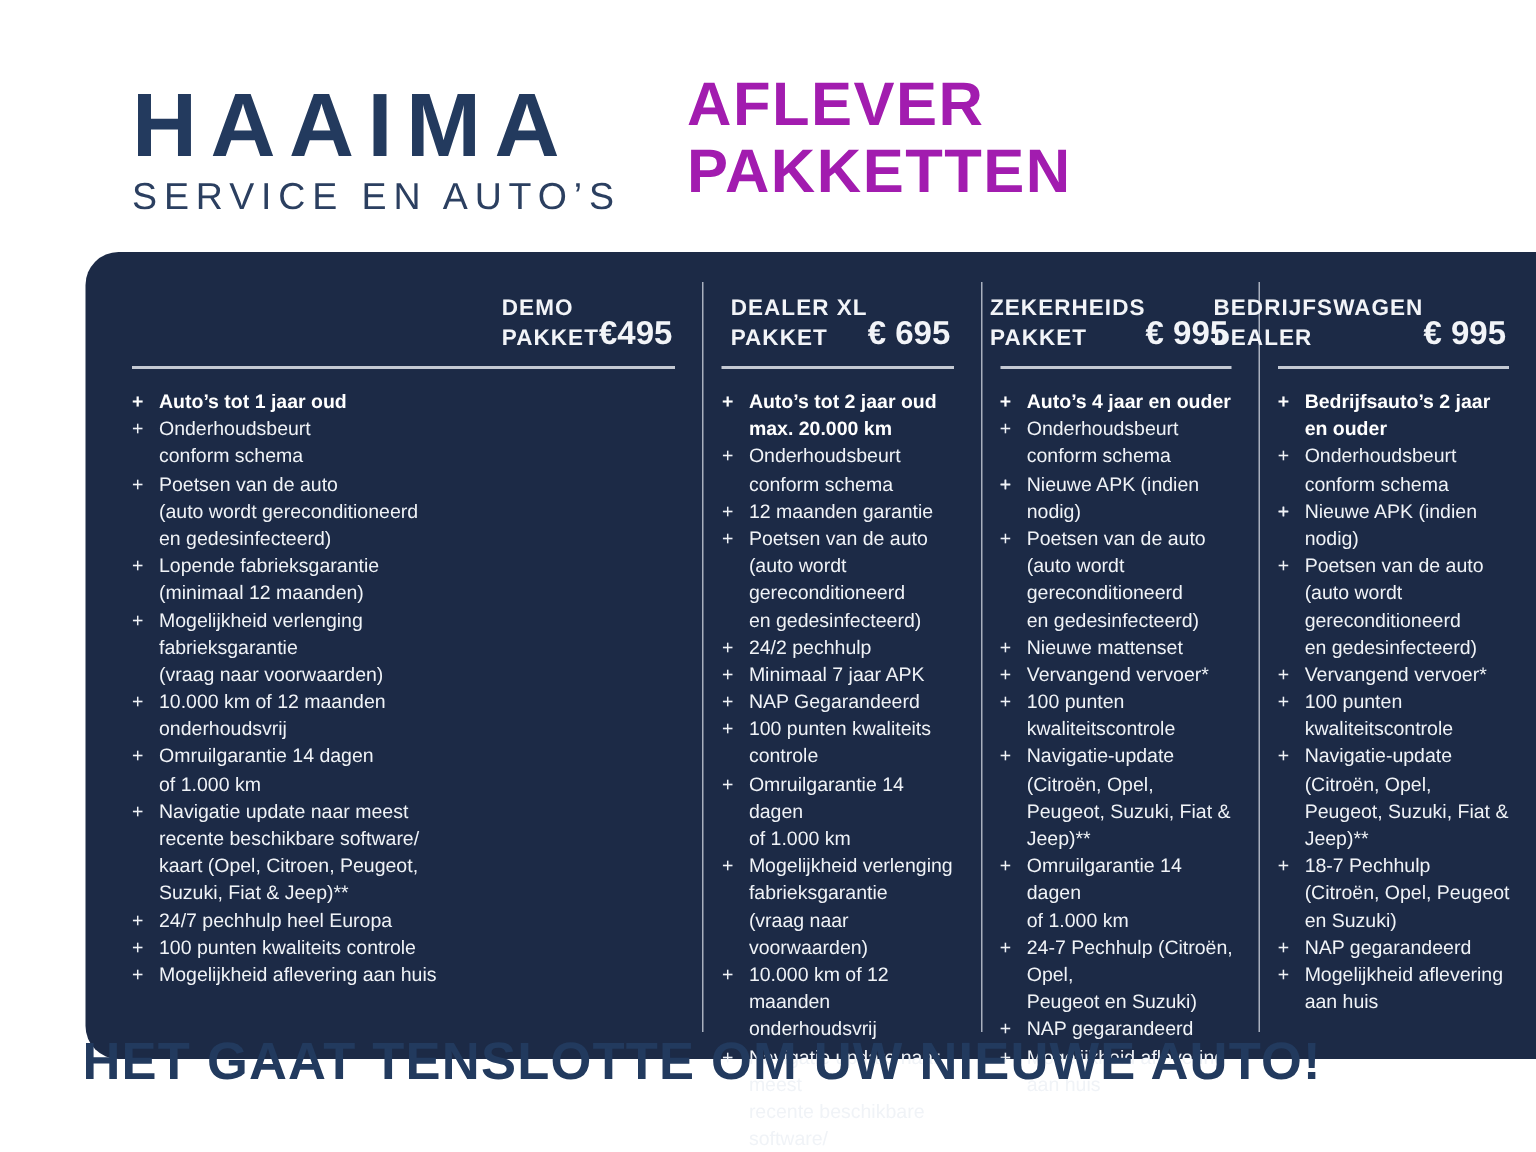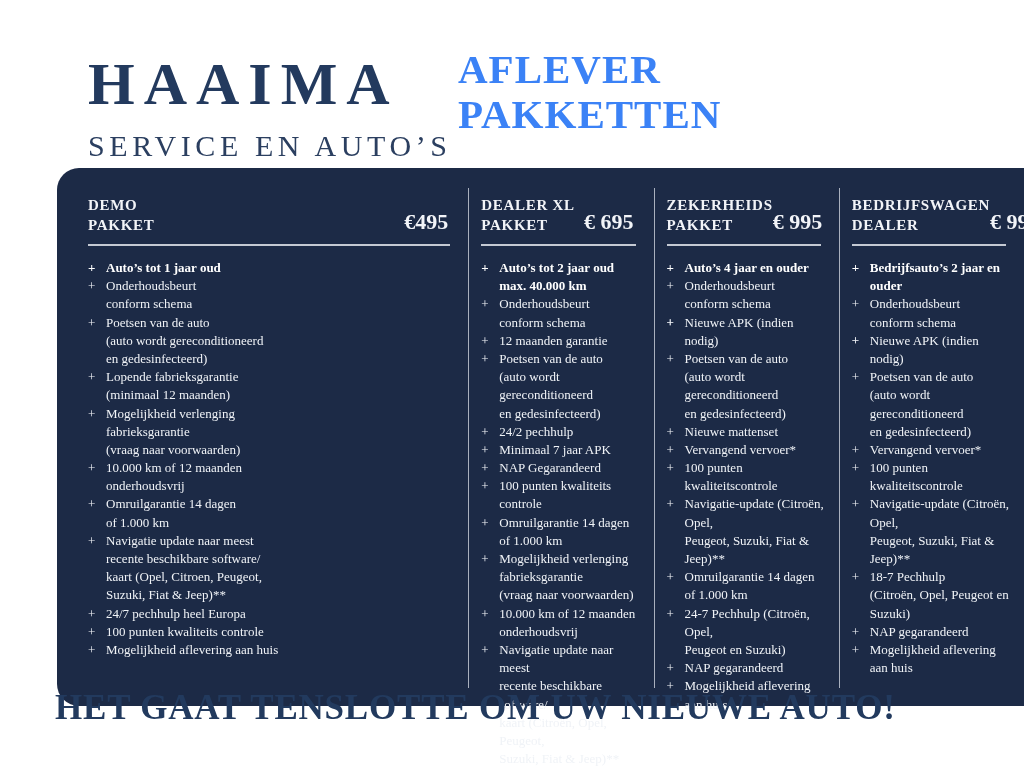--- a/index.html
+++ b/index.html
@@ -3,56 +3,56 @@
 <meta charset="utf-8">
 <style>
   * { margin:0; padding:0; box-sizing:border-box; }
   html,body { width:1024px; height:768px; }
   body {
     font-family:"Liberation Sans", sans-serif;
     background:#ffffff;
     overflow:hidden;
     position:relative;
   }
-  .page { position:absolute; inset:0; width:896px; height:768px; background:#ffffff;font-family:Liberation Serif, serif; }
+  .page { position:absolute; inset:0; width:896px; height:768px; background:#ffffff; }
 
   
   .brand { position:absolute; left:88px; top:54px; color:#233a5e; }
   .brand-name {
     font-size:60px; font-weight:800; letter-spacing:9px;
     line-height:1; white-space:nowrap;
   }
   .brand-tagline {
-    font-size:30px; font-weight:400; letter-spacing:4.6px;
-    margin-top:15px; color:#2b3f60; white-space:nowrap;
+    font-size:25px; font-weight:400; letter-spacing:4.6px;
+    margin-top:3px; color:#2b3f60; white-space:nowrap;
   }
   .page-title {
     position:absolute; left:458px; top:47px;
     font-size:41px; font-weight:800; letter-spacing:1px;
-    line-height:1.1; color:#3b82f6; white-space:pre-line;
+    line-height:1.1; color:#a21caf; white-space:pre-line;
   }
 
   
   .panel {
     position:absolute; left:57px; top:168px;
     width:967px; height:538px;
     background:#1c2a46;
     border-radius:22px 0 0 22px;
     color:#f2f4f8;
   }
   .columns {
     display:flex; height:100%;
     padding:20px 0 18px 0;
   }
   .col { flex:1 1 0; padding:8px 14px 0 12px; min-width:0; }
   .col:first-child { padding-left:31px; flex-basis:253px; }
   .col + .col { border-left:1.5px solid #a9b0be; }
 
   .col-header {
-    display:flex; justify-content:space-between; align-items:flex-end;
+    display:flex; justify-content:flex-end; align-items:flex-end;
     padding-right:6px;
   }
   .col-name {
     font-size:15px; font-weight:700; letter-spacing:0.7px;
     line-height:1.3; white-space:pre-line;
   }
   .col-price { font-size:22px; font-weight:700; white-space:nowrap; }
   .col-rule { height:2px; background:#c4c9d3; margin:9px 4px 13px 0; }
 
   .items { }
@@ -121,21 +121,21 @@
 
   <div class="col">
     <div class="col-header">
       <div class="col-name">DEALER XL
 PAKKET</div>
       <div class="col-price">€ 695</div>
     </div>
     <div class="col-rule"></div>
     <div class="items">
             <div class="item bold"><span class="plus">+</span><span class="itx">Auto’s tot 2 jaar oud
-max. 40.000 km</span></div>
+max. 20.000 km</span></div>
             <div class="item"><span class="plus">+</span><span class="itx">Onderhoudsbeurt
 conform schema</span></div>
             <div class="item"><span class="plus">+</span><span class="itx">12 maanden garantie</span></div>
             <div class="item"><span class="plus">+</span><span class="itx">Poetsen van de auto
 (auto wordt gereconditioneerd
 en gedesinfecteerd)</span></div>
             <div class="item"><span class="plus">+</span><span class="itx">24/2 pechhulp</span></div>
             <div class="item"><span class="plus">+</span><span class="itx">Minimaal 7 jaar APK</span></div>
             <div class="item"><span class="plus">+</span><span class="itx">NAP Gegarandeerd</span></div>
             <div class="item"><span class="plus">+</span><span class="itx">100 punten kwaliteits controle</span></div>

